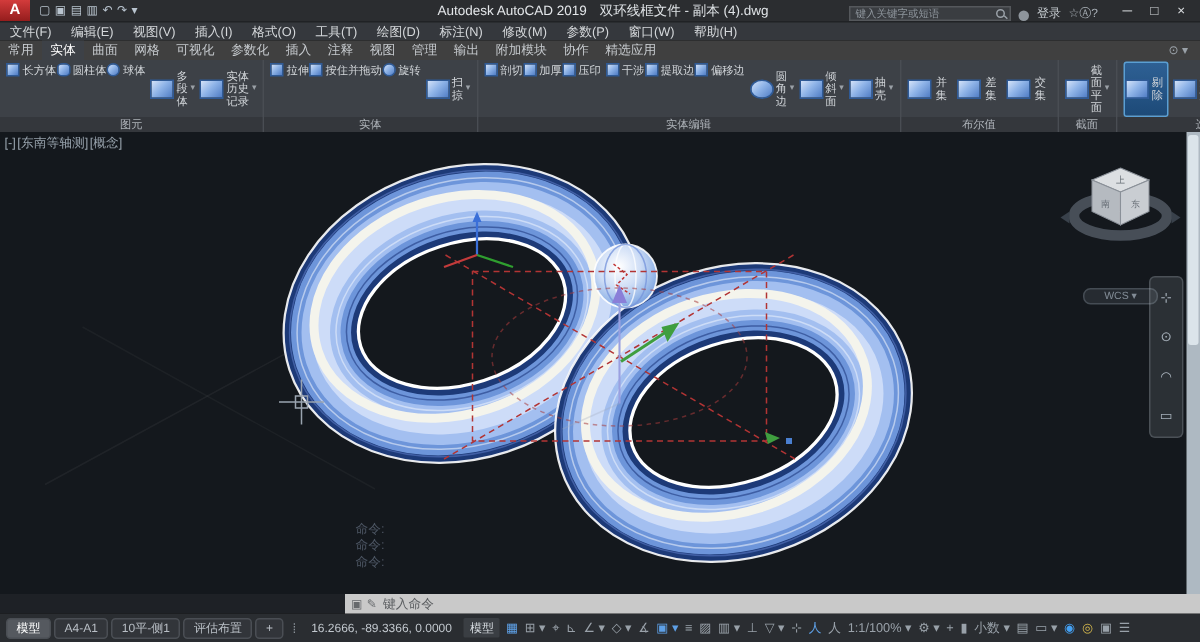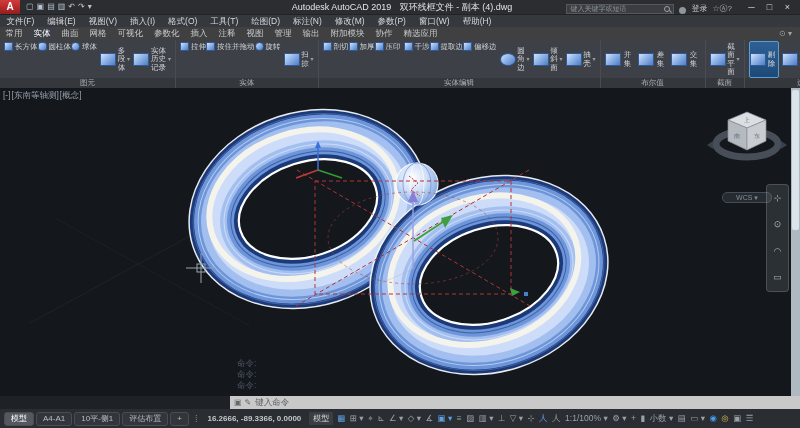--- a/index.html
+++ b/index.html
@@ -48,41 +48,41 @@
   .ic{background:linear-gradient(135deg,#d4e2f8 0%,#8fb4e8 45%,#4f7cc4 100%);border:1px solid #2f5a96;flex:none;}
   .ic.s{width:9px;height:9px;}
   .ic.l{width:16px;height:13px;margin:1px 0;}
   .ic.round{border-radius:50%;}
   .ic.cyl{border-radius:45%/30%;}
   .ptitle{height:10px;font-size:7.5px;color:#aeb3b9;text-align:center;background:#34373c;line-height:10px;}
   .rfill{flex:1;background:#3d4147;}
   
   .canvas{position:relative;width:800px;height:308px;background:#14181d;overflow:hidden;}
   .vp-label{position:absolute;left:3px;top:2px;font-size:8.5px;color:#97a2ac;z-index:3;display:flex;gap:1px;}
-  .cmd-history{position:absolute;left:237px;top:270px;font-size:8.5px;color:#4d5664;line-height:11px;z-index:3;}
+  .cmd-history{position:absolute;left:237px;top:259px;font-size:8.5px;color:#4d5664;line-height:11px;z-index:3;}
   .wcs-pill{position:absolute;left:722px;top:104px;width:50px;height:11px;background:#262b31;border:1px solid #454c54;
             border-radius:5px;font-size:7px;color:#828c96;text-align:center;line-height:10px;z-index:3;}
   .navbar{position:absolute;left:766px;top:96px;width:23px;height:108px;background:rgba(150,158,168,.18);
           border:1px solid rgba(190,200,210,.22);border-radius:4px;display:flex;flex-direction:column;
           align-items:center;justify-content:space-around;z-index:3;}
   .nav-ic{font-size:9px;color:#a7b1bb;line-height:1;}
   
   .cmdrow{height:13px;background:#1e2126;display:flex;}
   .cmdbar{margin-left:230px;width:570px;height:13px;background:#c9c9c9;display:flex;align-items:center;
           gap:4px;padding-left:4px;font-size:8.5px;color:#4e4e4e;}
   .cmd-ic{font-size:8px;color:#66696c;line-height:13px;}
   .cmd-text{color:#5a5d60;}
   
   .bottombar{height:19px;background:#2a2d31;display:flex;align-items:center;padding:0 4px;gap:4px;}
   .ltabs{display:flex;align-items:center;gap:2px;}
   .ltab{font-size:8px;color:#b9bfc6;padding:0 6px;line-height:12px;border:1px solid #4a4e54;border-radius:3px;
         background:#32353a;white-space:nowrap;}
   .ltab.active{background:#55595f;color:#fff;}
   .splitter{font-size:9px;color:#8a9198;margin:0 2px;}
-  .coords{font-size:8px;color:#c2c8ce;white-space:nowrap;margin:0 4px;font-weight:bold;}
+  .coords{font-size:8px;color:#c2c8ce;white-space:nowrap;margin:0 4px;}
   .model-btn{font-size:8px;color:#d4d9de;background:#3a3e43;padding:0 4px;line-height:13px;border-radius:1px;}
   .sticons{display:flex;align-items:center;gap:4.5px;flex:1;overflow:hidden;}
   .stic{font-size:8.5px;color:#99a1a9;white-space:nowrap;line-height:1;}
   .stic.active{color:#5ea0e6;}
   .stic.blue{color:#44a0f2;}
   .stic.yellow{color:#d8bb4e;}
 </style>
 </head>
 <body>
 

